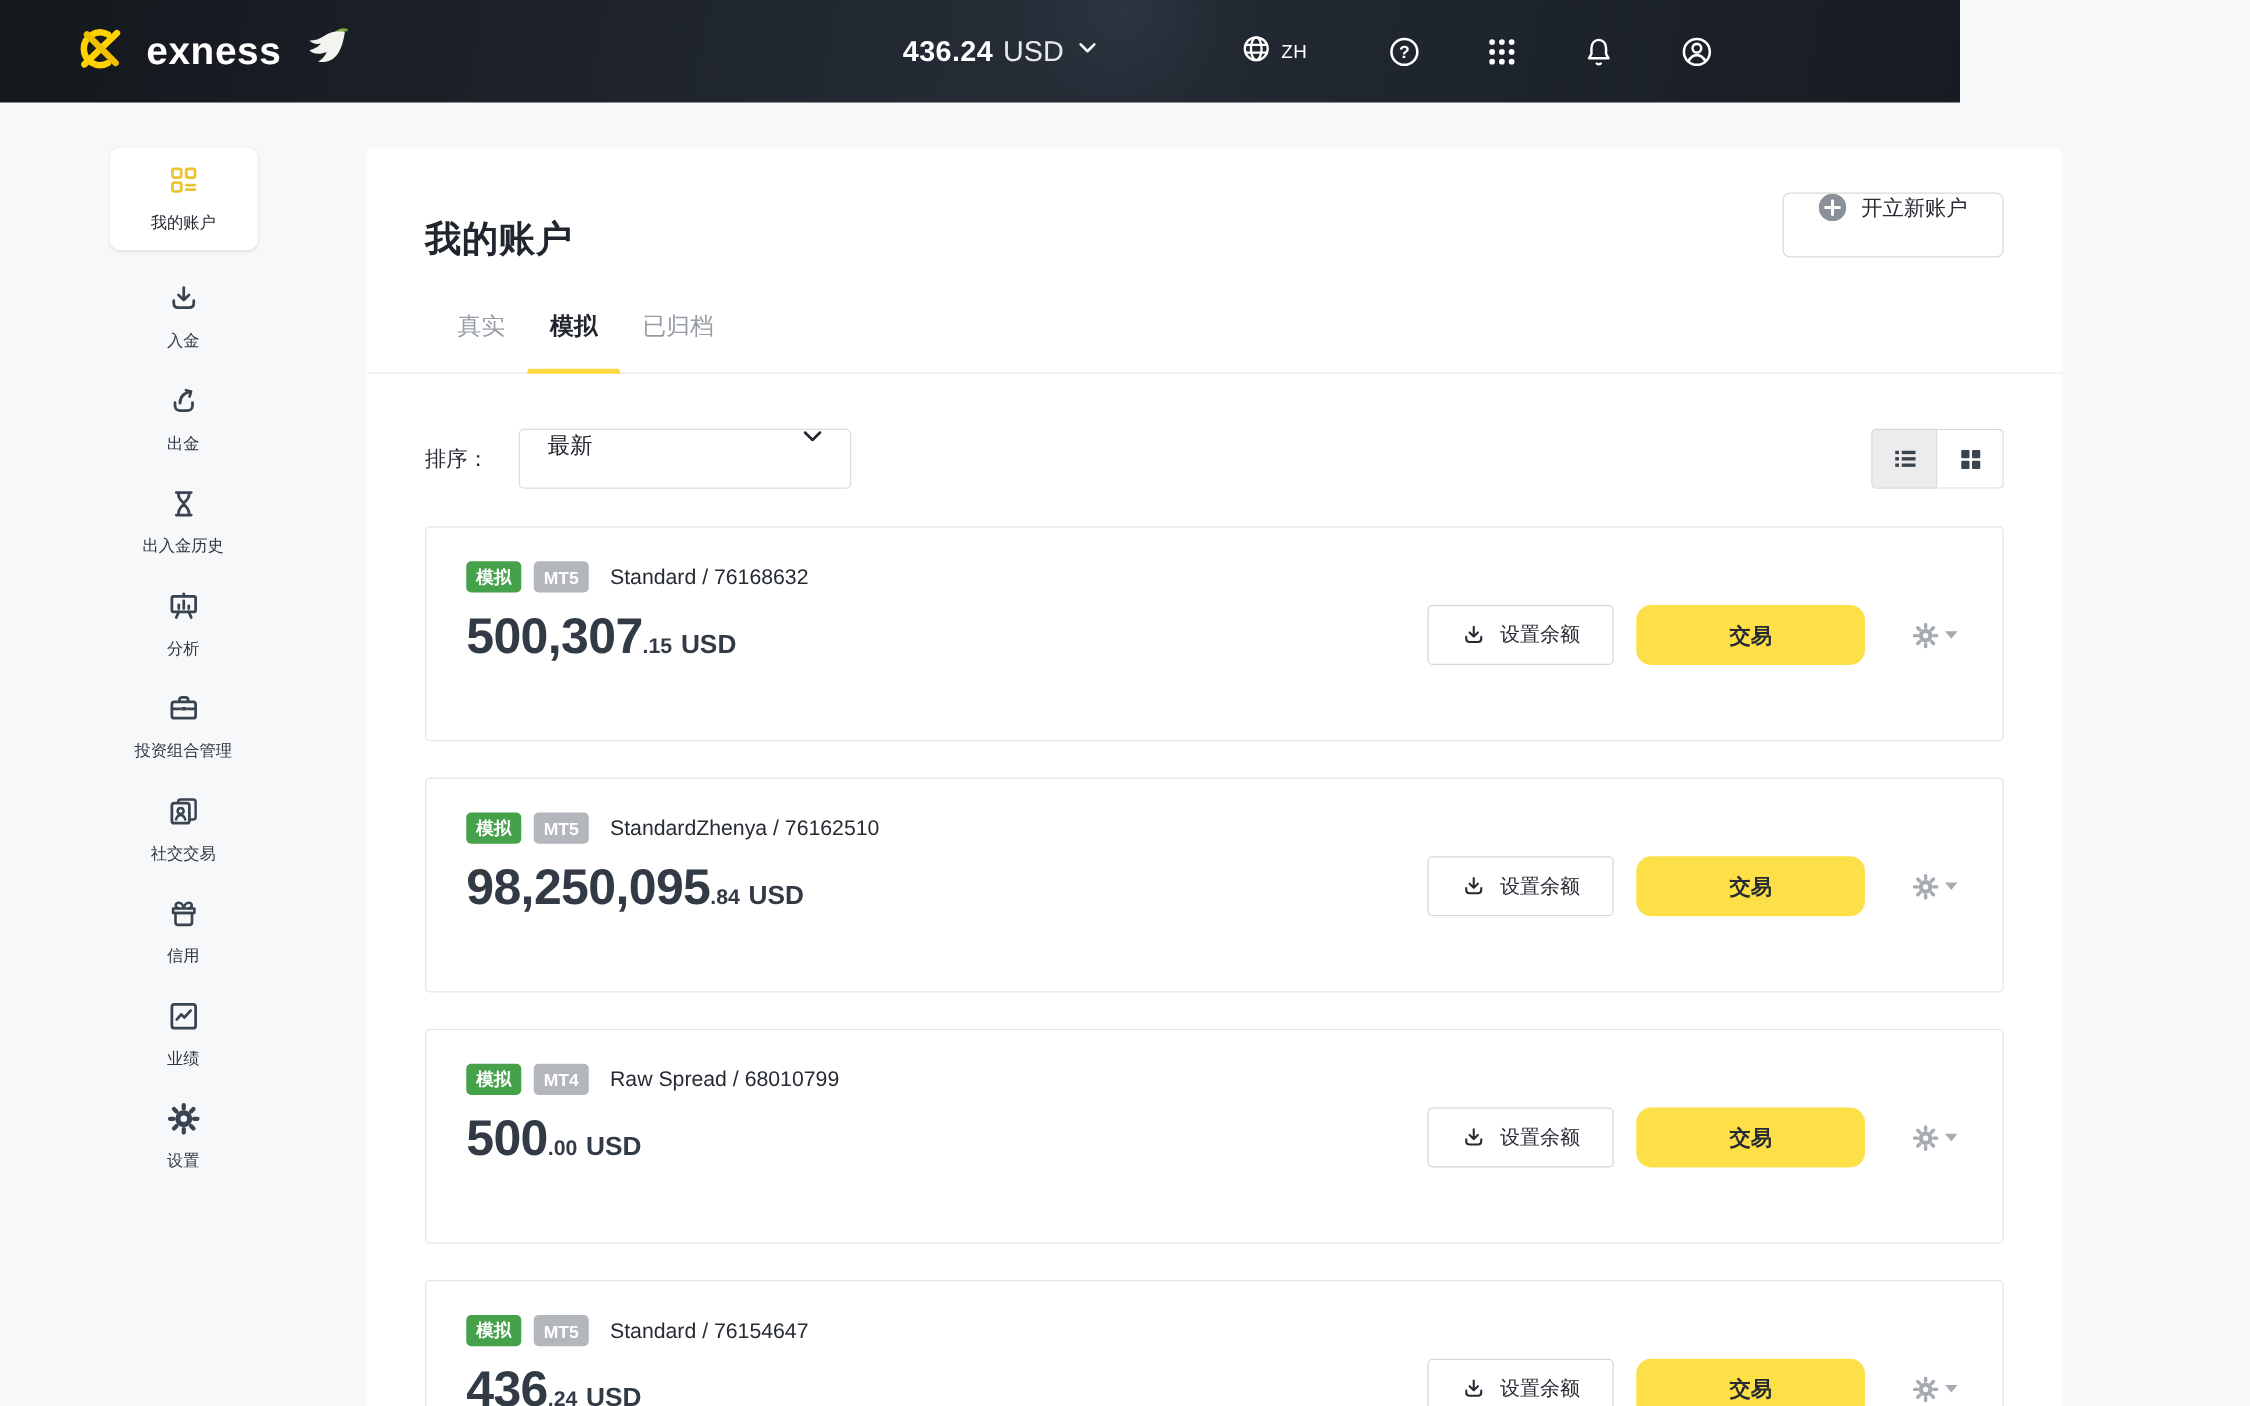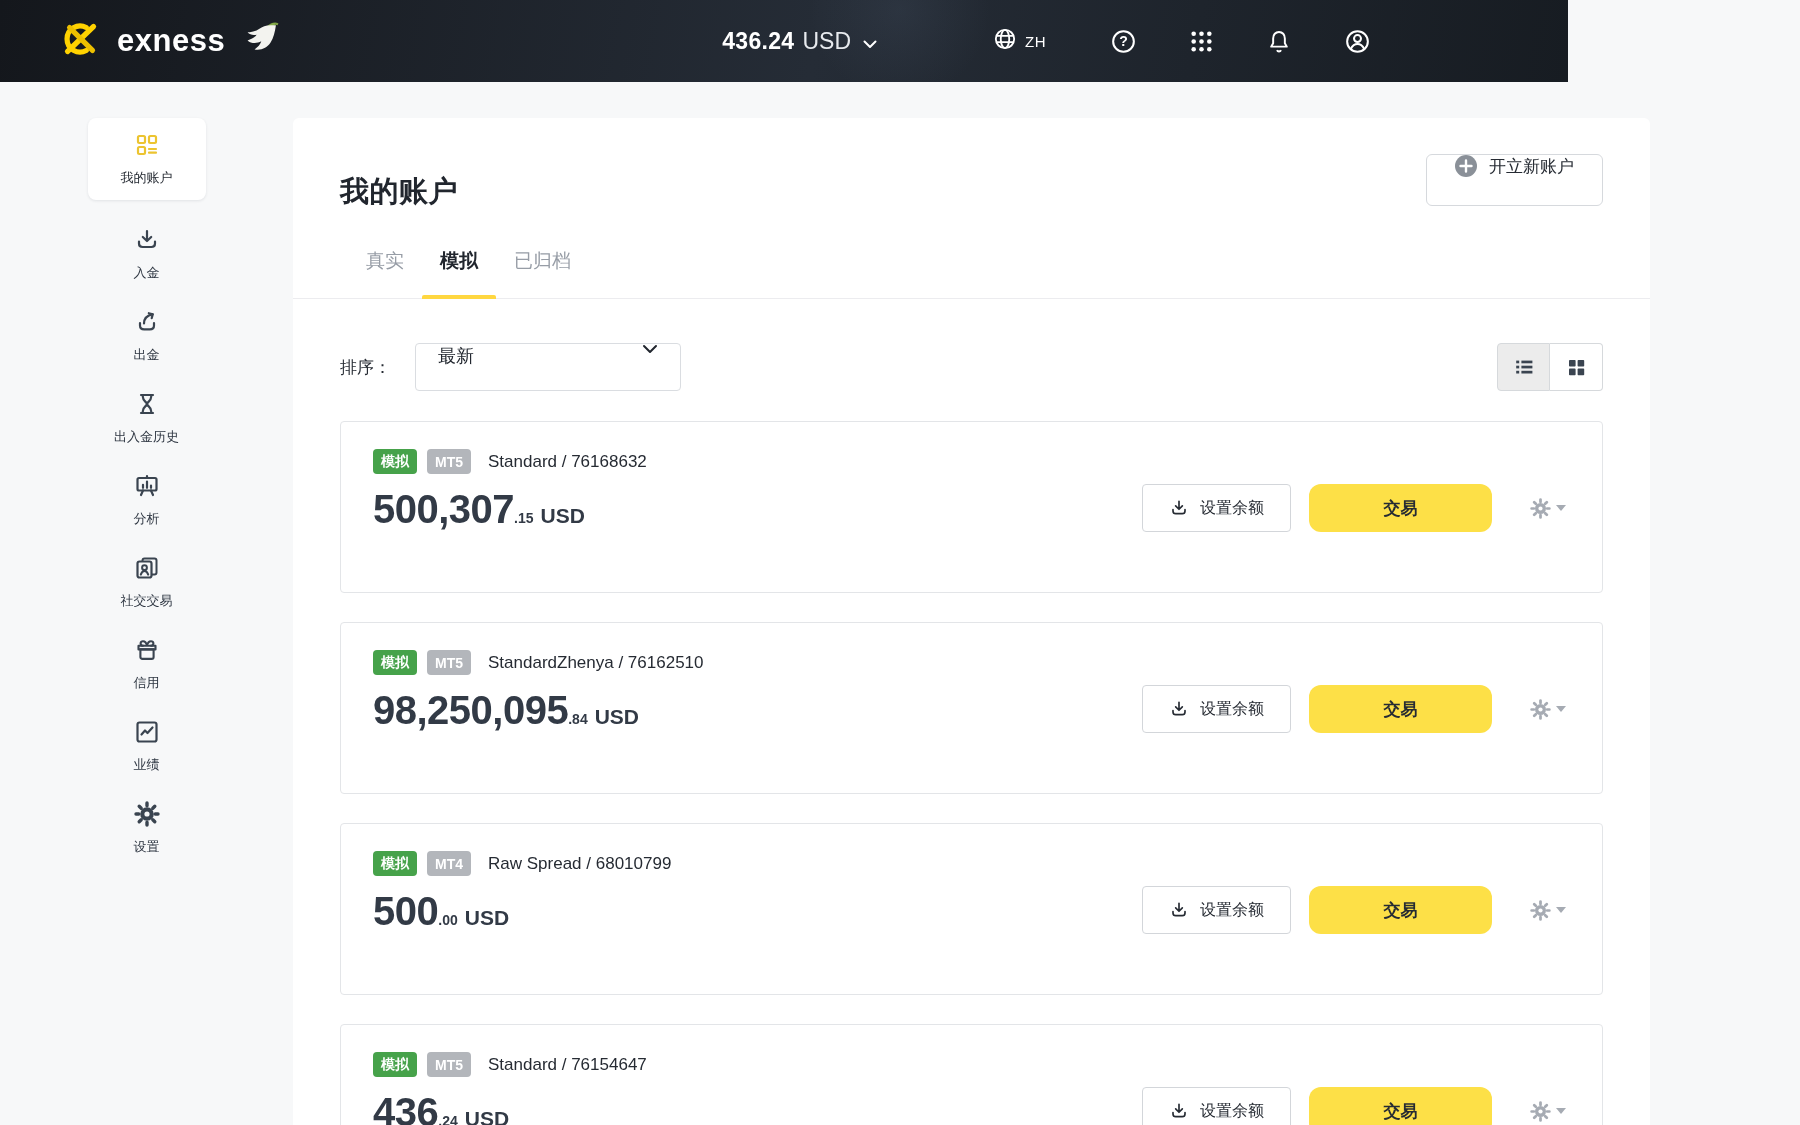--- a/index.html
+++ b/index.html
@@ -13,21 +13,21 @@
   .header {
     position:absolute; top:0; left:0; width:1568px; height:82px;
     background:
       radial-gradient(circle at 900px 10px, rgba(120,140,170,.10), transparent 90px),
       linear-gradient(100deg,#14171c 0%, #252c36 52%, #171c22 100%);
     display:flex; align-items:center; padding:0 0 0 55px;
   }
   .logo { display:flex; align-items:center; gap:12px; }
   .logo-text { color:#fff; font-size:31px; font-weight:700; letter-spacing:.5px; }
   .header-right { margin-left:auto; display:flex; align-items:center; padding-right:172px; }
-  .balance-group { display:flex; align-items:flex-end; gap:8px; cursor:pointer; }
+  .balance-group { display:flex; align-items:center; gap:8px; cursor:pointer; }
   .balance-amount { color:#fff; font-size:23px; font-weight:700; letter-spacing:.3px; }
   .balance-currency { color:#e7eaee; font-size:23px; font-weight:400; }
   .balance-chevron { margin-left:4px; position:relative; top:-2px; }
   .lang-group { display:flex; align-items:center; gap:8px; margin-left:116px; cursor:pointer; }
   .lang-label { color:#fff; font-size:15px; font-weight:500; letter-spacing:.5px; }
   .hicon { width:78px; display:flex; justify-content:center; align-items:center; cursor:pointer; }
   .hicon:first-of-type{ margin-left:0; }
 
   
   .sidebar {
@@ -89,21 +89,21 @@
     margin-bottom:29px; padding:27px 0 0 32px; background:#fff;
   }
   .badge-row { display:flex; align-items:center; gap:10px; }
   .badge { height:25px; display:flex; align-items:center; padding:0 8px; border-radius:4px;
     font-size:14px; font-weight:700; color:#fff; }
   .badge.demo { background:#46a24a; }
   .badge.platform { background:#b3b6bb; }
   .acct-name { font-size:17px; color:#262b33; margin-left:7px; }
   .balance-row { margin-top:13px; display:flex; align-items:baseline; color:#323a46; }
   .bal-main { font-size:40px; font-weight:600; letter-spacing:-.5px; }
-  .bal-dec { font-size:14px; font-weight:600; }
+  .bal-dec { font-size:17px; font-weight:600; }
   .bal-cur { font-size:21px; font-weight:600; margin-left:7px; }
   .card-actions { position:absolute; right:36px; top:0; height:172px; display:flex; align-items:center; }
   .set-balance-btn {
     height:48px; display:flex; align-items:center; gap:11px; padding:0 26px;
     background:#fff; border:1px solid #d3d6da; border-radius:4px;
     font-size:16px; color:#262b33; cursor:pointer;
   }
   .trade-btn {
     margin-left:18px; width:183px; height:48px; border:none; border-radius:12px;
     background:#fde047; font-size:17px; font-weight:700; color:#262b33; cursor:pointer;
@@ -240,20 +240,31 @@
         <svg width="26" height="26" viewBox="0 0 26 26" fill="none" stroke="#3a4450" stroke-width="2.2" stroke-linecap="round" stroke-linejoin="round">
           <rect x="3.5" y="5" width="19" height="12.5" rx="1.5"></rect>
           <path d="M9,14.8 v-3 M13,14.8 V8.6 M17,14.8 v-2.2"></path>
           <path d="M13,3 v2 M9,17.5 L7,22 M17,17.5 L19,22"></path>
         </svg>
       </span>
       <span class="side-label">分析</span>
     </div>
     <div class="side-item">
       <span>
+        <svg width="26" height="26" viewBox="0 0 26 26" fill="none" stroke="#3a4450" stroke-width="2.2" stroke-linejoin="round">
+          <rect x="3.5" y="7.5" width="19" height="13" rx="2"></rect>
+          <path d="M9.5,7.5 V6 c0,-1.4 1,-2.2 2.2,-2.2 h2.6 c1.2,0 2.2,0.8 2.2,2.2 v1.5"></path>
+          <path d="M3.5,13 h7.5 M15,13 h7.5"></path>
+          <rect x="11" y="11.6" width="4" height="2.8" rx="0.6" fill="#3a4450" stroke="none"></rect>
+        </svg>
+      </span>
+      <span class="side-label">投资组合管理</span>
+    </div>
+    <div class="side-item">
+      <span>
         <svg width="26" height="26" viewBox="0 0 26 26" fill="none" stroke="#3a4450" stroke-width="2" stroke-linejoin="round">
           <rect x="8.5" y="3.5" width="14" height="16" rx="2"></rect>
           <rect x="3.5" y="6.5" width="14" height="16" rx="2" fill="#f7f8f9" stroke-width="2.2"></rect>
           <circle cx="10.5" cy="12.7" r="2.4"></circle>
           <path d="M6.8,19.6 c0.8,-2.4 2.1,-3.6 3.7,-3.6 s2.9,1.2 3.7,3.6" stroke-linecap="round"></path>
         </svg>
       </span>
       <span class="side-label">社交交易</span>
     </div>
     <div class="side-item">

